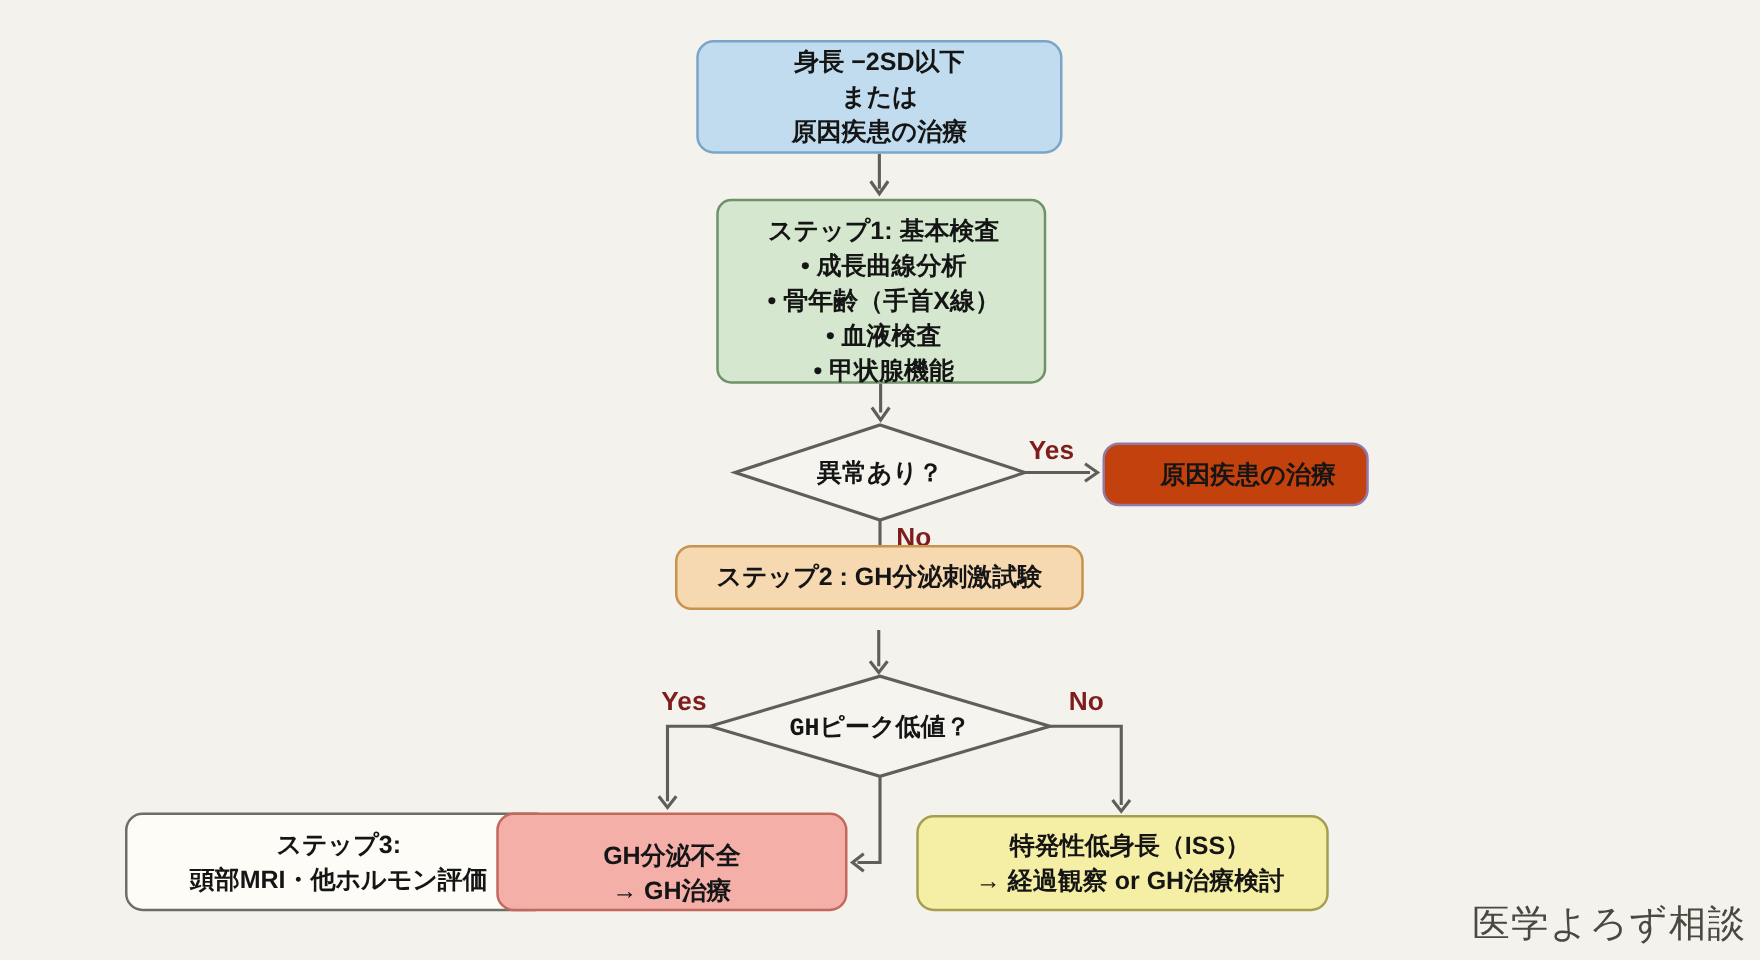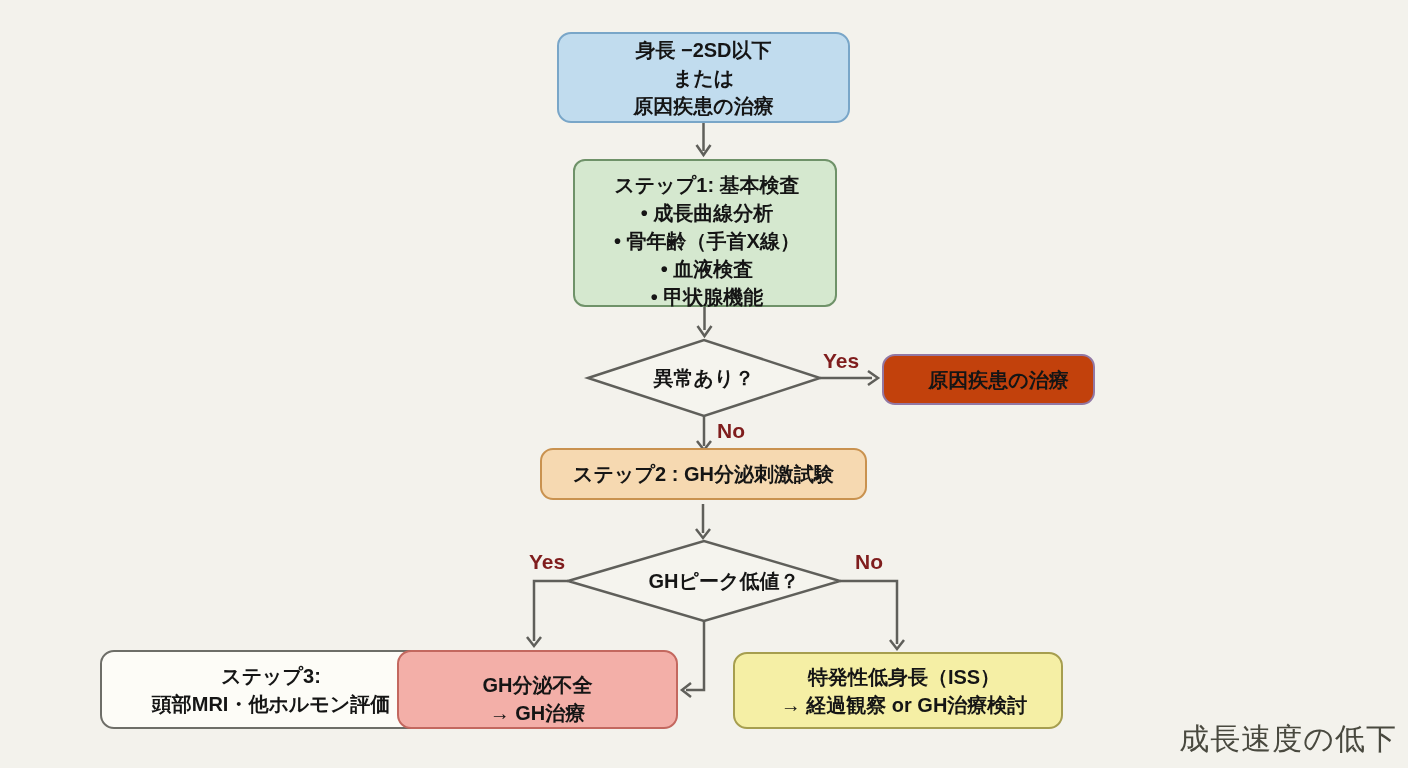--- a/index.html
+++ b/index.html
@@ -28,34 +28,34 @@
   .rounded{border-radius:14px;}
   .node.start{left:557px;top:32px;width:293px;height:91px;
     background:#c1dcee;border:2.5px solid #79a6c8;}
   .node.step1{left:573px;top:159px;width:264px;height:148px;
     background:#d5e8cf;border:2.5px solid #6f9269;border-radius:12px;
     align-items:stretch;padding:20px 12px 4px 16px;}
   .step1-title{text-align:center;line-height:28px;}
   .step1-bullets{text-align:center;line-height:28px;}
   .node.cause{left:882px;top:354px;width:213px;height:51px;
     background:#c2410c;border:2.5px solid #9278a4;border-radius:13px;padding-left:20px;}
-  .node.step2{left:540px;top:448px;width:327px;height:52px;
+  .node.step2{left:540px;top:436px;width:327px;height:52px;
     background:#f6d9b1;border:2.5px solid #c9924f;border-radius:13px;text-align:center;}
   .node.step3{left:100px;top:650px;width:342px;height:79px;
     background:#fdfcf7;border:2.5px solid #6e6e68;}
   .node.ghd{left:397px;top:650px;width:281px;height:79px;
     background:#f3afa8;border:2.5px solid #c3685f;justify-content:flex-end;}
   .node.iss{left:733px;top:652px;width:330px;height:77px;
     background:#f5efa5;border:2.5px solid #a69e4f;padding-left:12px;}
   .decision-label{
     position:absolute;color:#151515;font-weight:700;font-size:20px;
     display:flex;align-items:center;justify-content:center;text-align:center;
   }
   .d1-label{left:588px;top:340px;width:232px;height:76px;text-align:center;}
-  .d2-label{left:588px;top:541px;width:272px;height:80px;}
+  .d2-label{left:568px;top:541px;width:272px;height:80px;font-family:Liberation Mono, monospace;}
   .edge-label{
     position:absolute;color:#7f1d1d;font-weight:700;font-size:21px;line-height:26px;
   }
   .yes1{left:823px;top:348px;}
   .no1{left:717px;top:418px;}
   .yes2{left:529px;top:549px;}
   .no2{left:855px;top:549px;}
   .watermark{
     position:absolute;right:11px;top:719px;
     font-family:"Liberation Serif","DejaVu Serif",serif;
@@ -140,15 +140,15 @@
   <div class="node ghd rounded">
     <div>GH分泌不全</div>
     <div>→ GH治療</div>
   </div>
 
   <div class="node iss rounded">
     <div>特発性低身長（ISS）</div>
     <div>→ 経過観察 or GH治療検討</div>
   </div>
 
-  <div class="watermark">成長速度の低下</div>
+  <div class="watermark">医学よろず相談</div>
 
 </div>
 
 </body></html>

